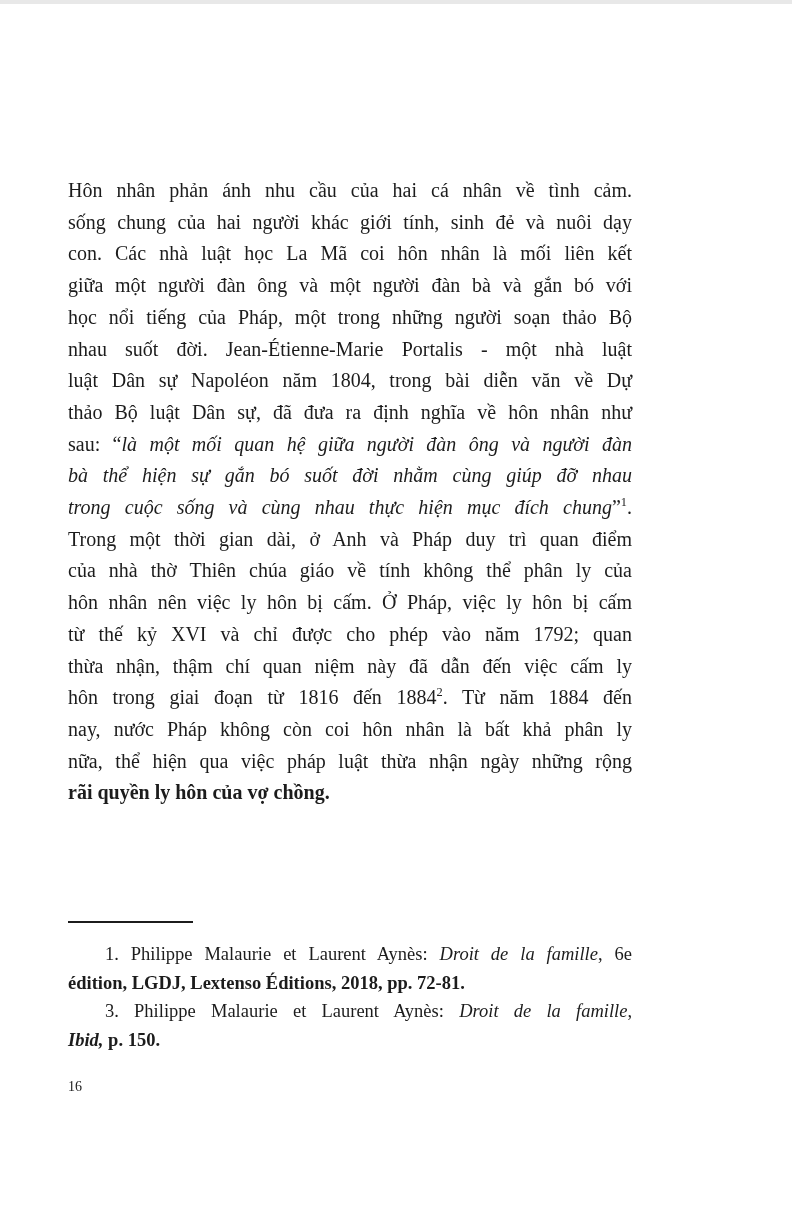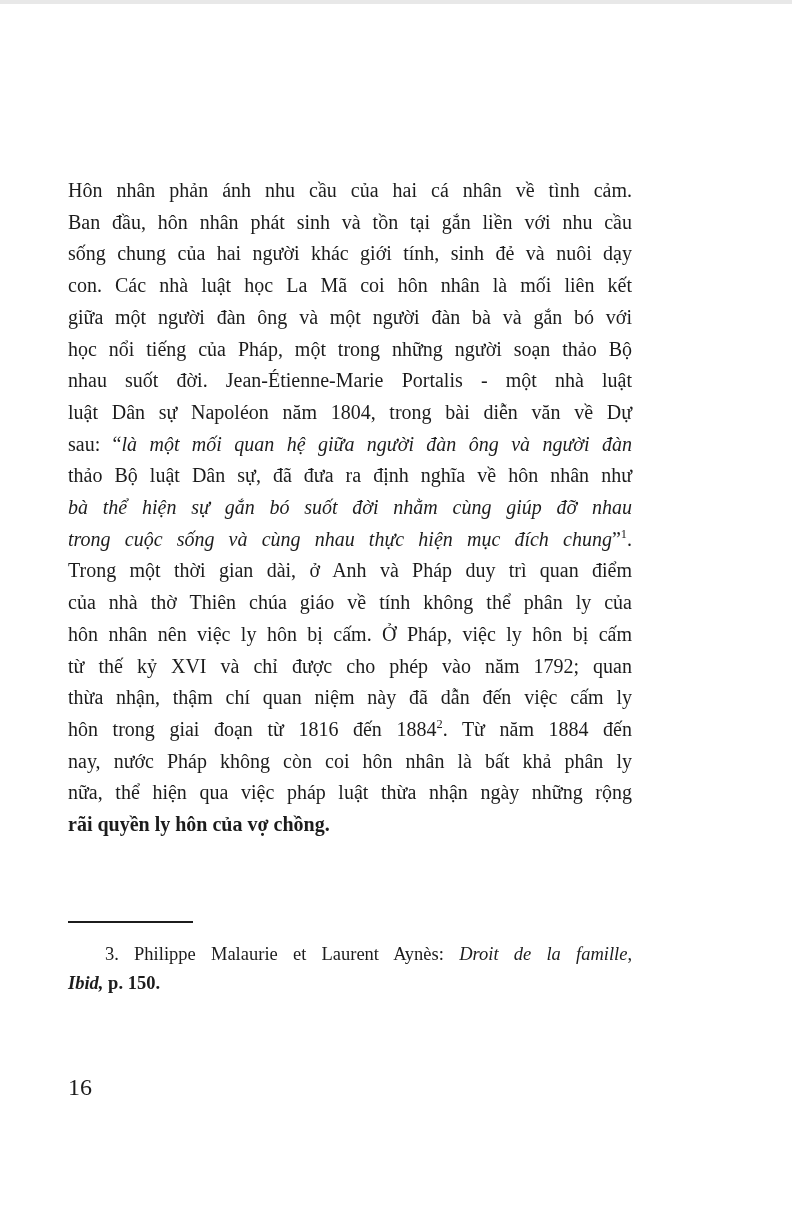--- a/index.html
+++ b/index.html
@@ -58,57 +58,60 @@
     left: 68px;
     top: 936px;
     width: 564px;
     font-size: 18.5px;
     line-height: 28.6px;
   }
   .page-number {
     position: absolute;
     left: 68px;
     top: 1070px;
-    font-size: 24px;
+    font-size: 14px;
     line-height: 26px;
   }
 </style>
 </head>
 <body>
 
 <div class="page">
 
   <main class="body-text">
       <div class="tline"><span>Hôn nhân phản ánh nhu cầu của hai cá nhân về tình cảm.</span></div>
-      <div class="tline"><span>Ban đầu, hôn nhân phát sinh và tồn tại gắn liền với nhu cầu</span></div>
       <div class="tline"><span>sống chung của hai người khác giới tính, sinh đẻ và nuôi dạy</span></div>
       <div class="tline"><span>con. Các nhà luật học La Mã coi hôn nhân là mối liên kết</span></div>
       <div class="tline"><span>giữa một người đàn ông và một người đàn bà và gắn bó với</span></div>
       <div class="tline"><span>học nổi tiếng của Pháp, một trong những người soạn thảo Bộ</span></div>
       <div class="tline"><span>nhau suốt đời. Jean-Étienne-Marie Portalis - một nhà luật</span></div>
       <div class="tline"><span>luật Dân sự Napoléon năm 1804, trong bài diễn văn về Dự</span></div>
+      <div class="tline"><span>thảo Bộ luật Dân sự, đã đưa ra định nghĩa về hôn nhân như</span></div>
       <div class="tline"><span>sau: “</span><em>là một mối quan hệ giữa người đàn ông và người đàn</em></div>
-      <div class="tline"><span>thảo Bộ luật Dân sự, đã đưa ra định nghĩa về hôn nhân như</span></div>
       <div class="tline"><em>bà thể hiện sự gắn bó suốt đời nhằm cùng giúp đỡ nhau</em></div>
       <div class="tline"><em>trong cuộc sống và cùng nhau thực hiện mục đích chung</em><span>”</span><sup>1</sup><span>.</span></div>
       <div class="tline"><span>Trong một thời gian dài, ở Anh và Pháp duy trì quan điểm</span></div>
       <div class="tline"><span>của nhà thờ Thiên chúa giáo về tính không thể phân ly của</span></div>
       <div class="tline"><span>hôn nhân nên việc ly hôn bị cấm. Ở Pháp, việc ly hôn bị cấm</span></div>
       <div class="tline"><span>từ thế kỷ XVI và chỉ được cho phép vào năm 1792; quan</span></div>
       <div class="tline"><span>thừa nhận, thậm chí quan niệm này đã dẫn đến việc cấm ly</span></div>
       <div class="tline"><span>hôn trong giai đoạn từ 1816 đến 1884</span><sup>2</sup><span>. Từ năm 1884 đến</span></div>
       <div class="tline"><span>nay, nước Pháp không còn coi hôn nhân là bất khả phân ly</span></div>
       <div class="tline"><span>nữa, thể hiện qua việc pháp luật thừa nhận ngày những rộng</span></div>
       <div class="tline last"><span>rãi quyền ly hôn của vợ chồng.</span></div>
     </main>
 
   <div class="footnote-rule"></div>
 
   <section class="footnotes">
       <div>
+        <div class="tline indent"><span>1. Philippe Malaurie et Laurent Aynès: </span><em>Droit de la famille</em><span>, 6e</span></div>
+        <div class="tline last"><span>édition, LGDJ, Lextenso Éditions, 2018, pp. 72-81.</span></div>
+      </div>
+      <div>
         <div class="tline indent"><span>3. Philippe Malaurie et Laurent Aynès: </span><em>Droit de la famille</em><span>,</span></div>
         <div class="tline last"><em>Ibid,</em><span> p. 150.</span></div>
       </div>
     </section>
 
   <footer class="page-number">16</footer>
 
 </div>
 
 </body></html>

